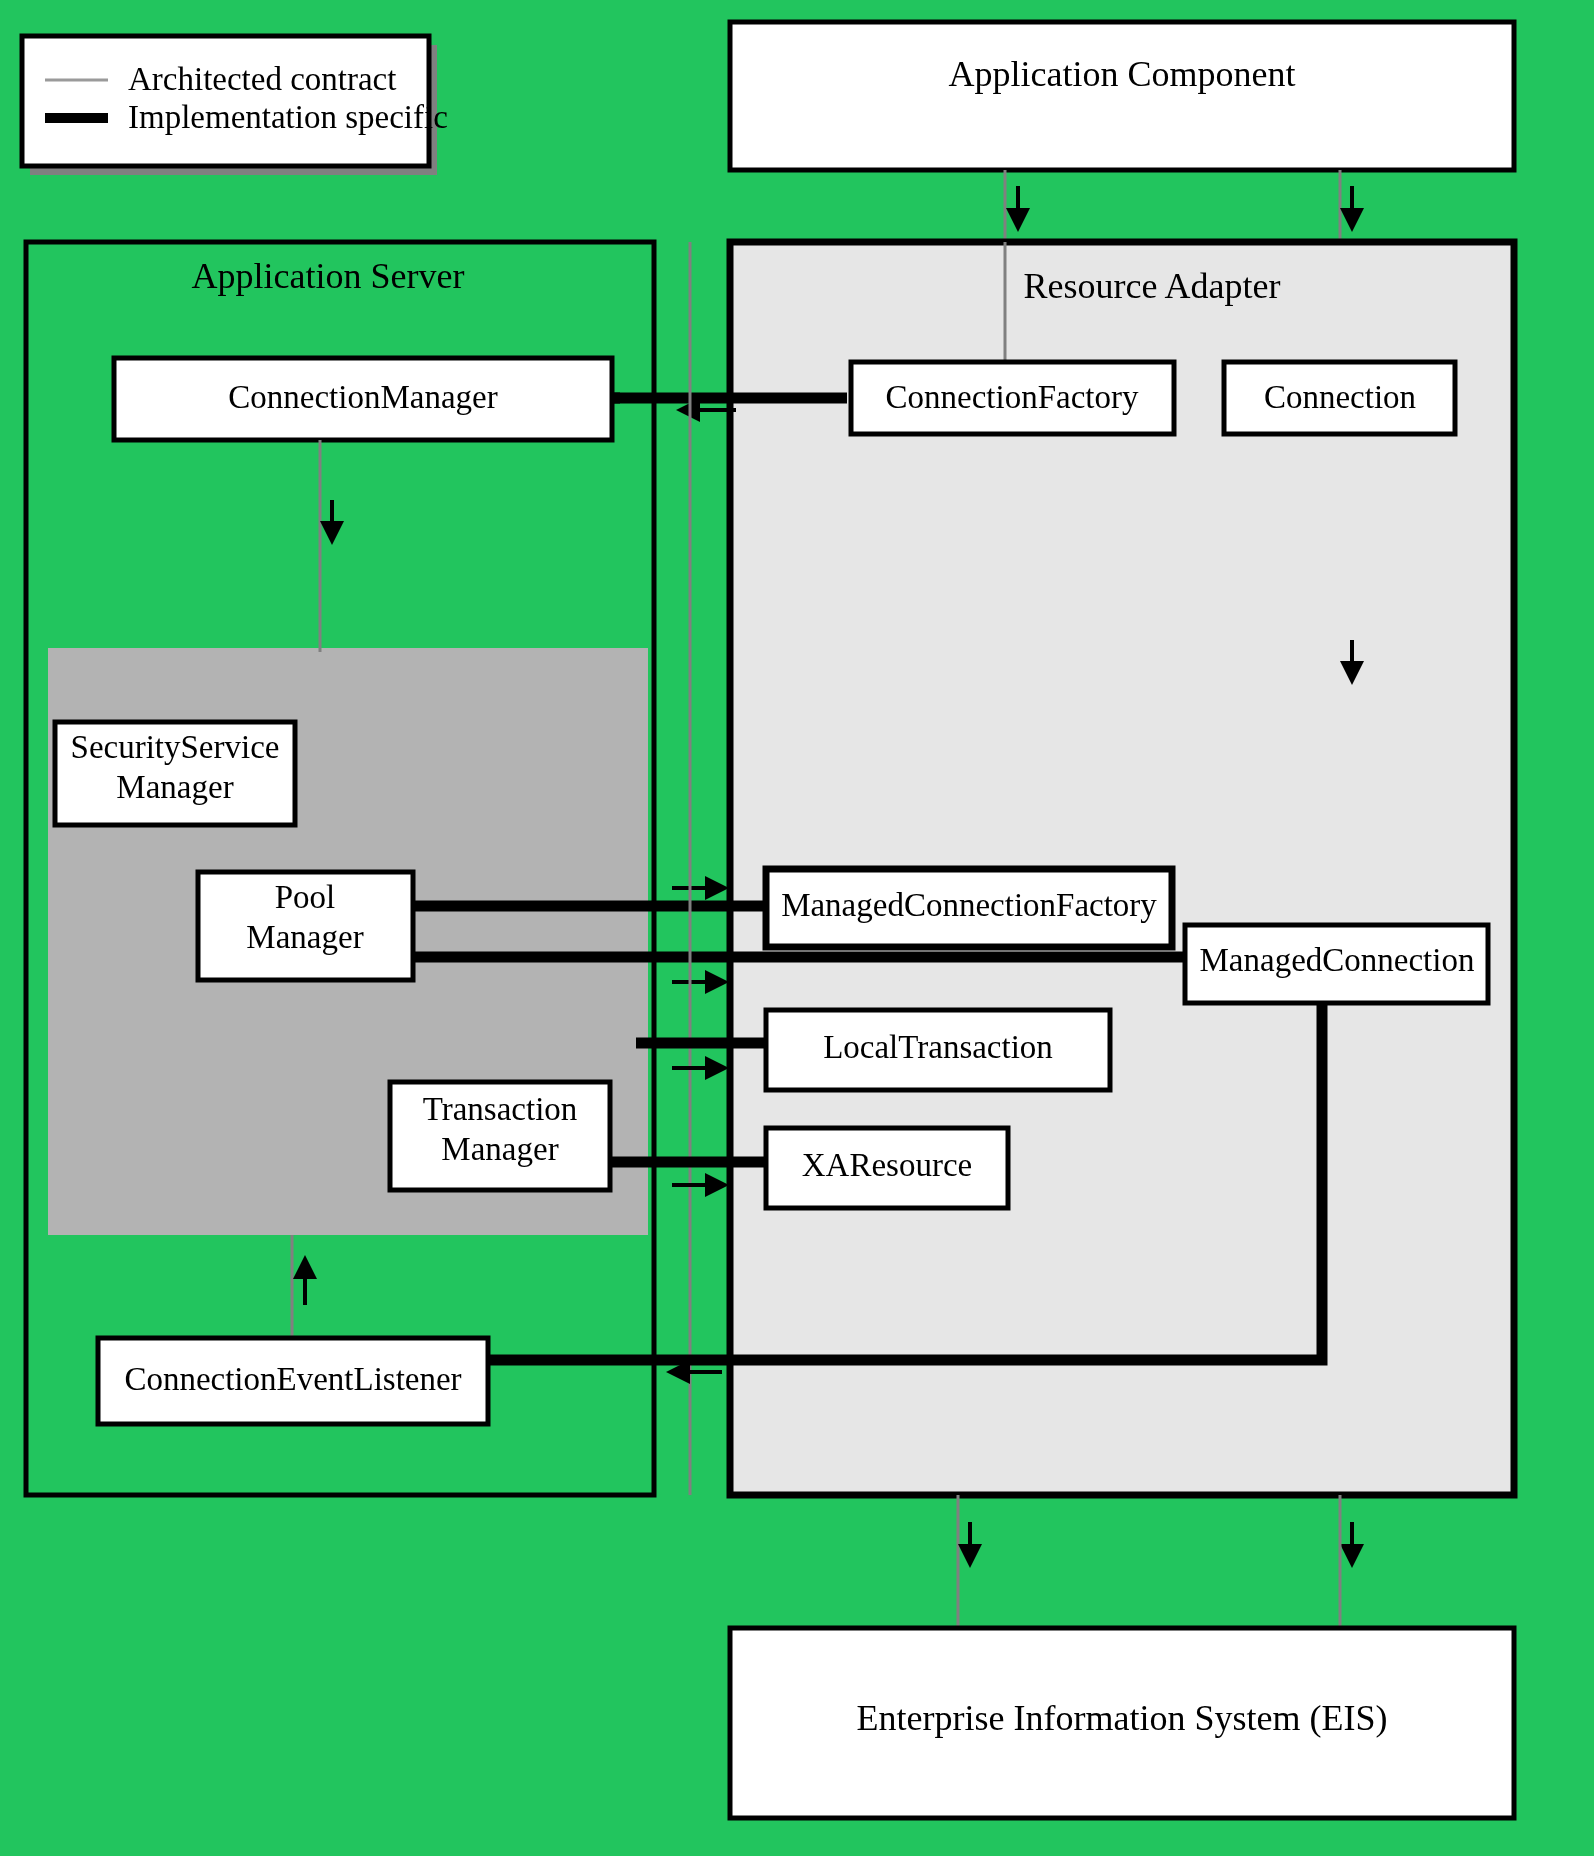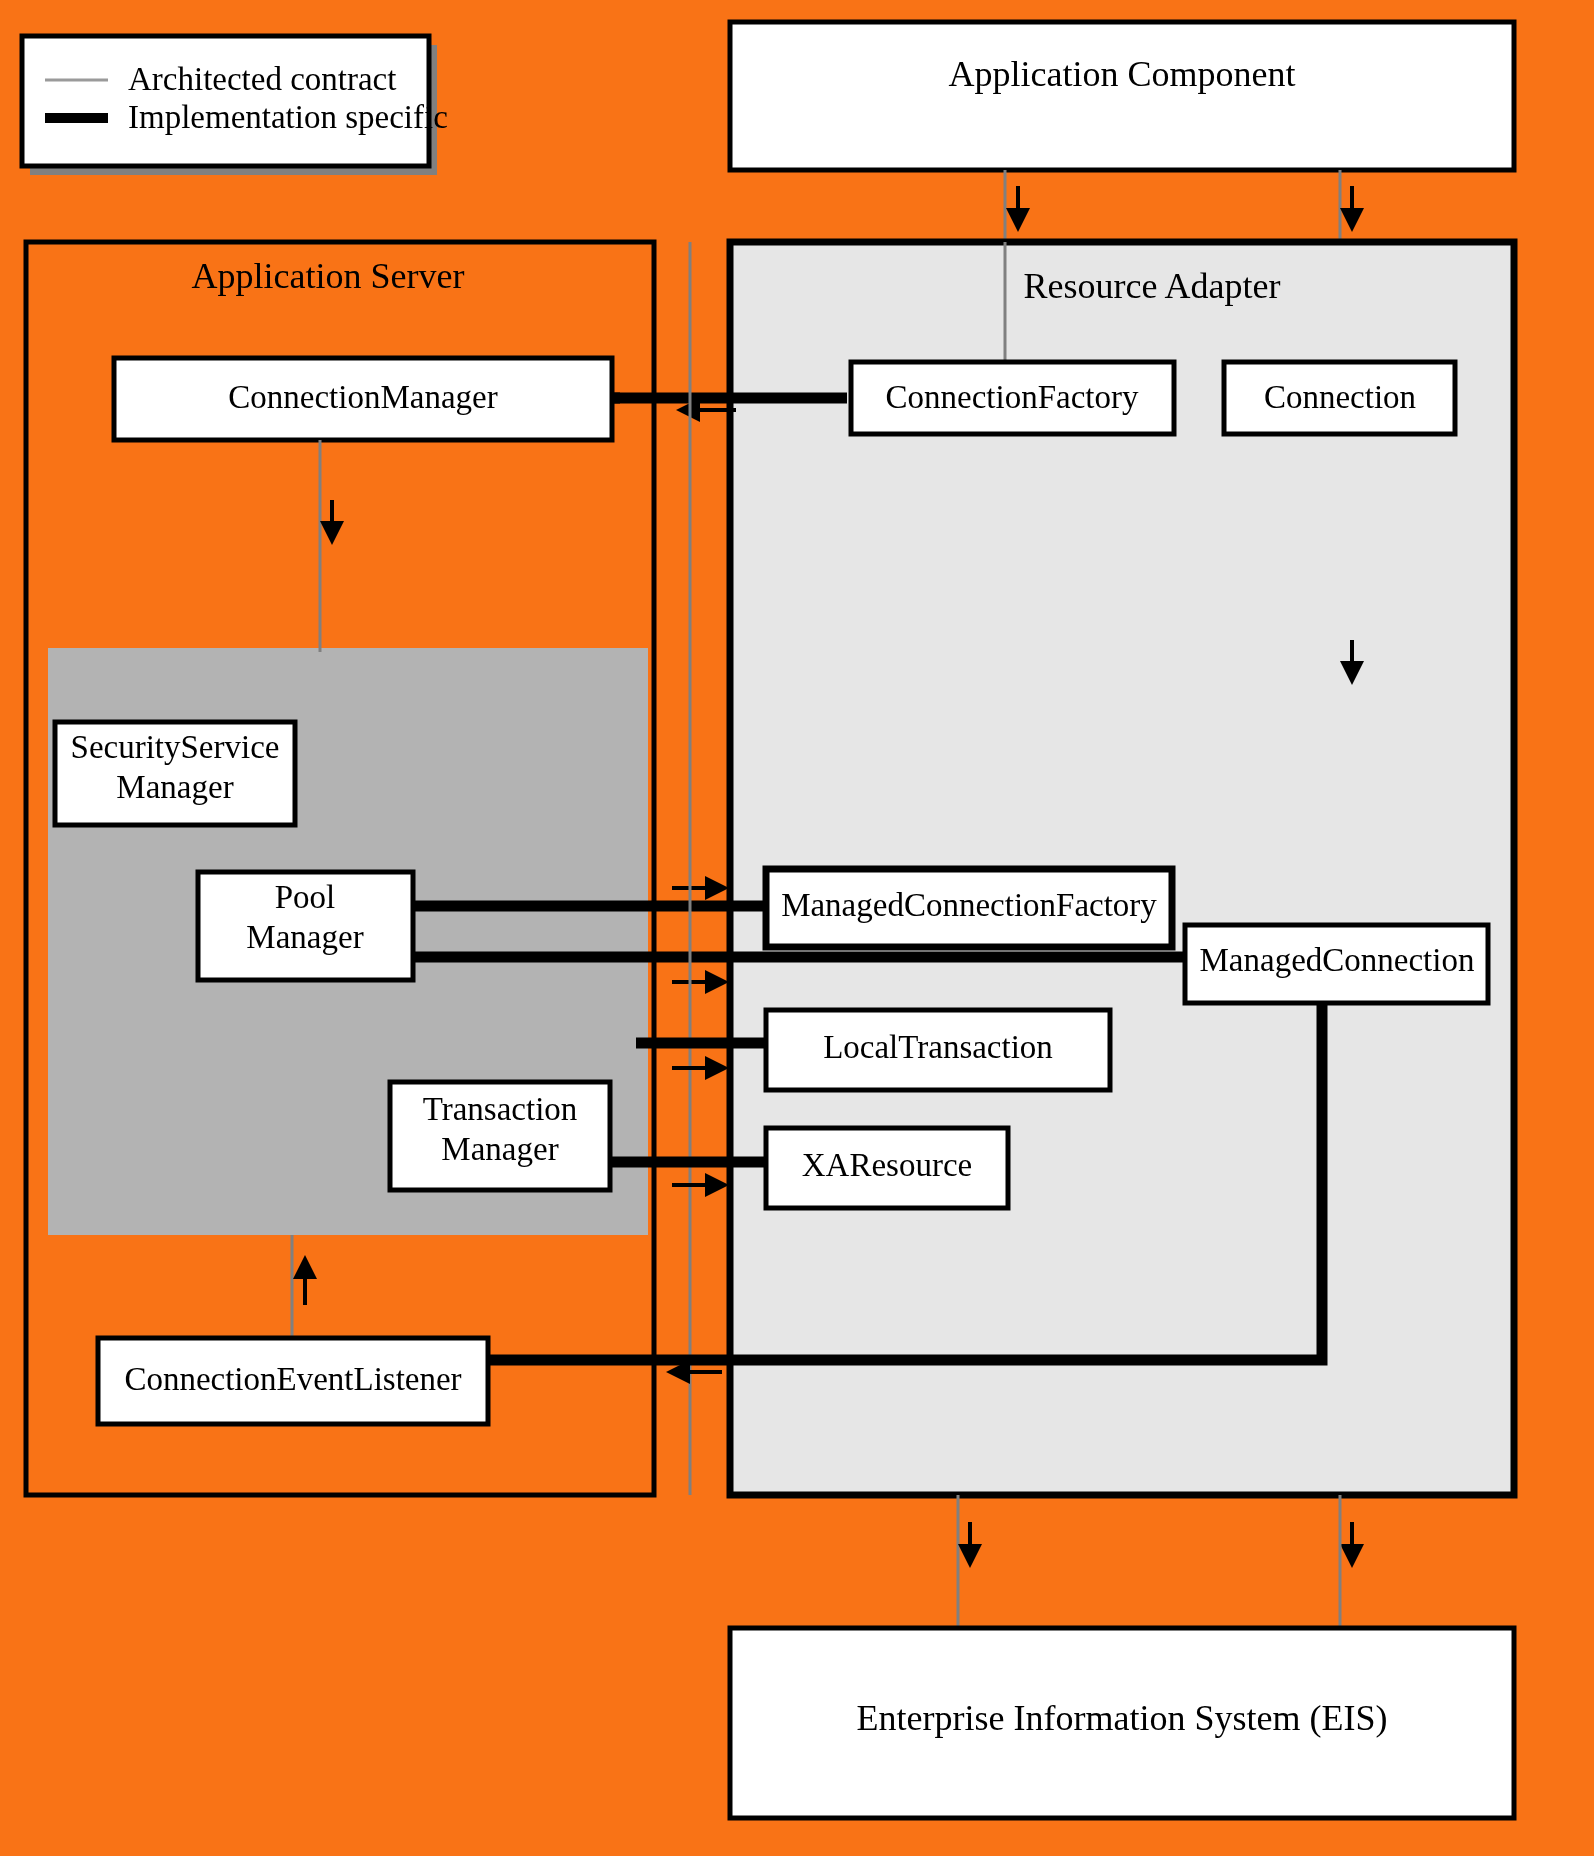--- a/index.html
+++ b/index.html
@@ -4,21 +4,21 @@
 <style>
   html, body {
     margin: 0;
     padding: 0;
     background: #ffffff;
   }
   #page {
     position: relative;
     width: 1594px;
     height: 1856px;
-    background: #f97316;
+    background: #22c55e;
     font-family: "Liberation Serif", "DejaVu Serif", serif;
     overflow: hidden;
   }
   svg.diagram {
     position: absolute;
     left: 0;
     top: 0;
     width: 1594px;
     height: 1856px;
   }

